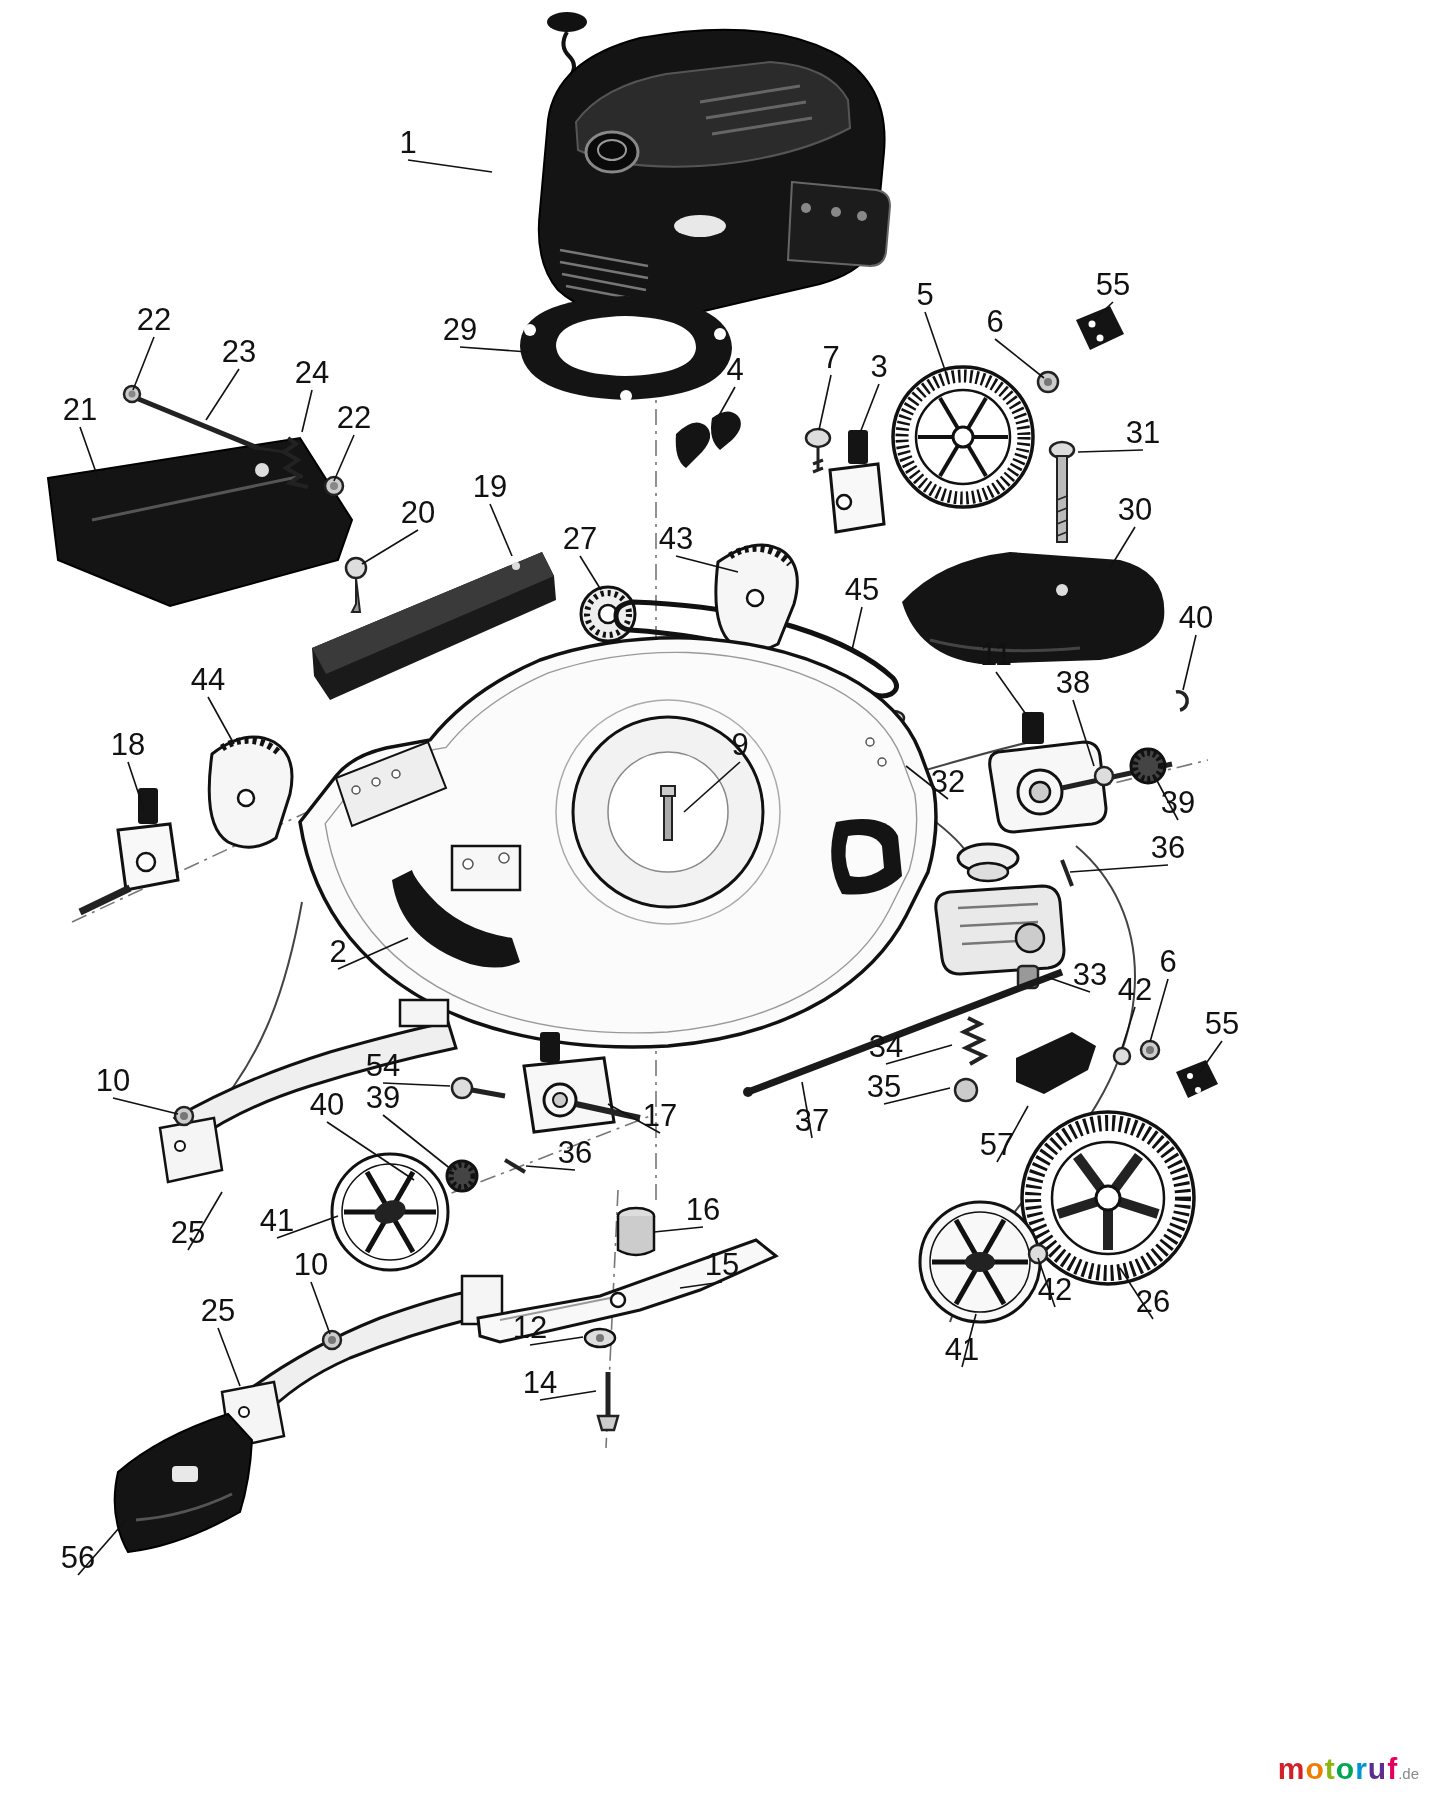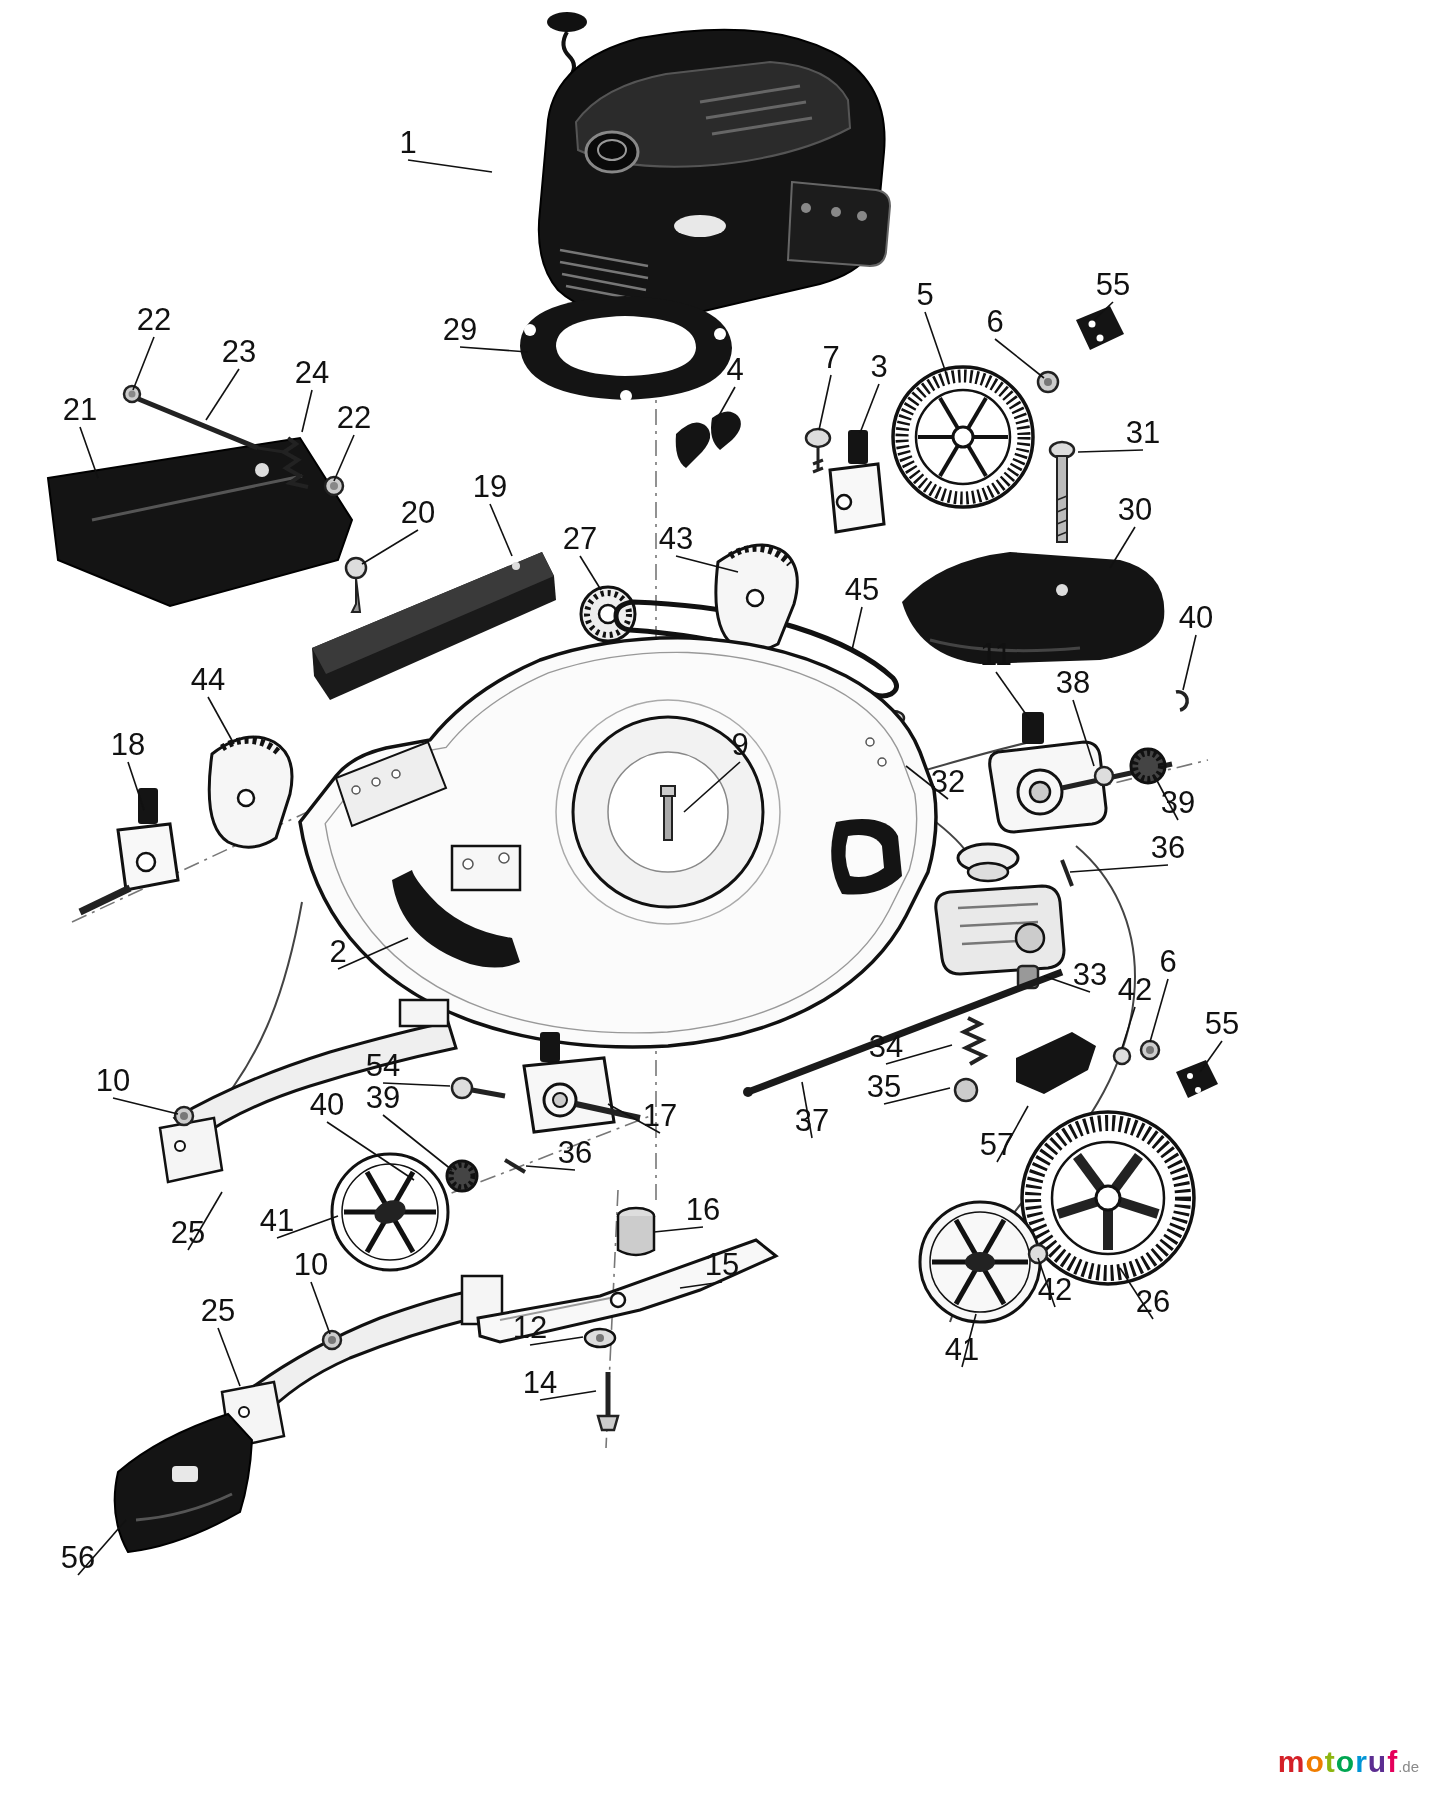--- a/index.html
+++ b/index.html
@@ -12,21 +12,21 @@
   }
   #diagram-svg{position:absolute;left:0;top:0;width:1429px;height:1800px;}
   #diagram-svg text{
     font-family:"Liberation Sans", sans-serif;
     font-size:31px;
     fill:#111;
     text-anchor:middle;
   }
   #leader-lines line{stroke:#111;stroke-width:1.6;}
   .wm{
-    position:absolute;right:10px;bottom:18px;
+    position:absolute;right:10px;bottom:11px;
     font-family:"Liberation Sans", sans-serif;
     font-weight:bold;font-size:30px;line-height:30px;
     letter-spacing:1px;
     user-select:none;
   }
   .wm .suffix{font-size:15px;font-weight:normal;letter-spacing:0;}
 </style>
 </head>
 <body>
 

